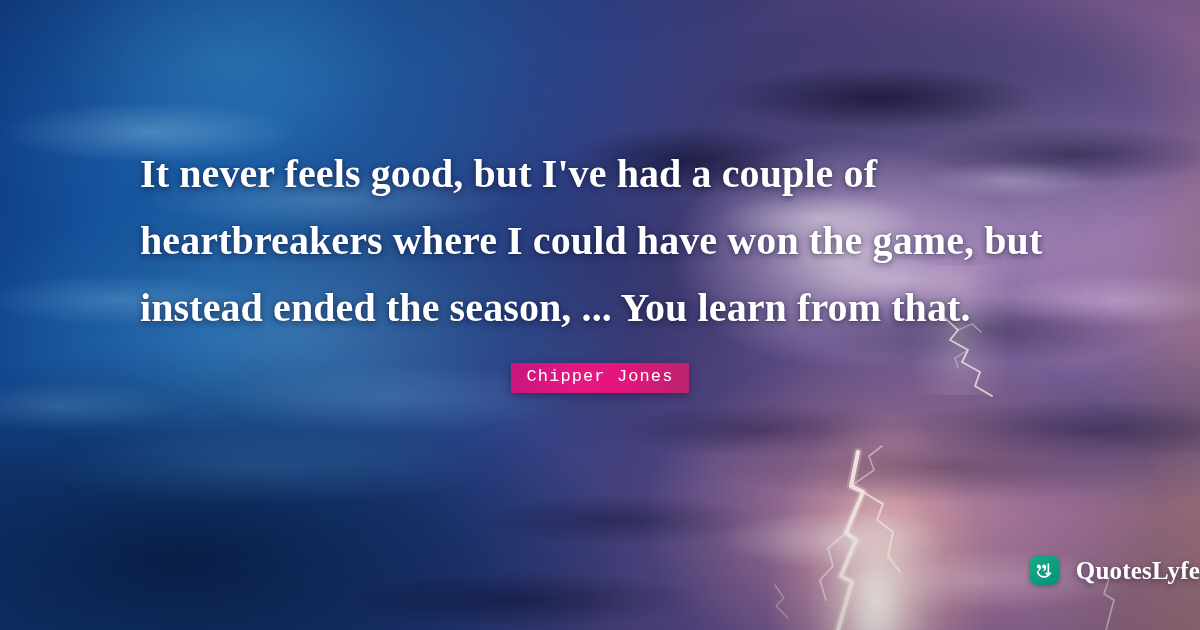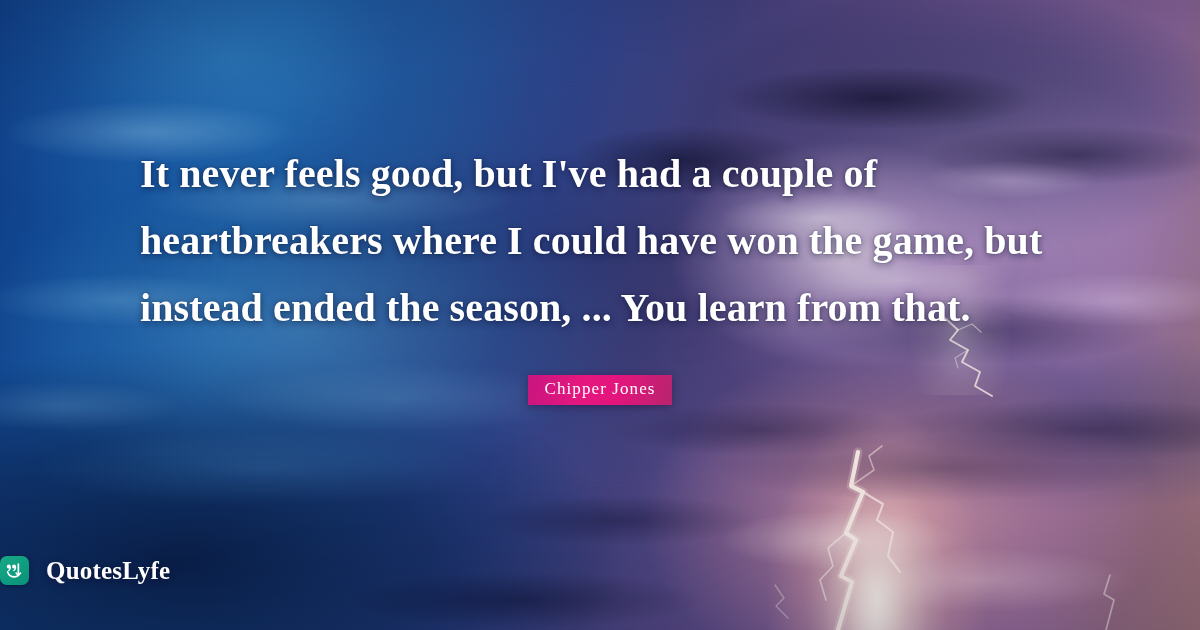--- a/index.html
+++ b/index.html
@@ -143,40 +143,40 @@
     color:#ffffff;
     font-family:"Liberation Serif", serif;
     font-weight:bold;
     font-size:40px;
     line-height:67px;
     letter-spacing:.1px;
     text-shadow:0 2px 7px rgba(10,16,48,.55), 0 0 2px rgba(10,16,48,.35);
   }
 
   .author-badge {
-    margin-top:34px;
+    margin-top:22px;
     display:inline-block;
     padding:4px 16px 6px;
     background:linear-gradient(100deg, #c9157f 0%, #e6177f 38%, #e3157d 62%, #b8246e 100%);
     color:#ffffff;
-    font-family:Liberation Serif, serif;
+    font-family:Liberation Mono, monospace;
     font-size:17px;
     font-weight:normal;
     letter-spacing:1.1px;
     line-height:20px;
     box-shadow:0 2px 8px rgba(30,8,40,.40);
   }
 
   .brand {
     position:absolute;
     left:0; right:0;
     top:556px;
     display:flex;
     align-items:center;
-    justify-content:flex-start;
+    justify-content:flex-end;
     gap:17px;
   }
   .brand-mark {
     width:29px; height:29px;
     border-radius:7px;
     background:linear-gradient(145deg, #1aa885 0%, #0e9d80 55%, #0b8f76 100%);
     display:flex; align-items:center; justify-content:center;
     box-shadow:0 1px 4px rgba(0,0,0,.35);
     flex:0 0 auto;
   }

